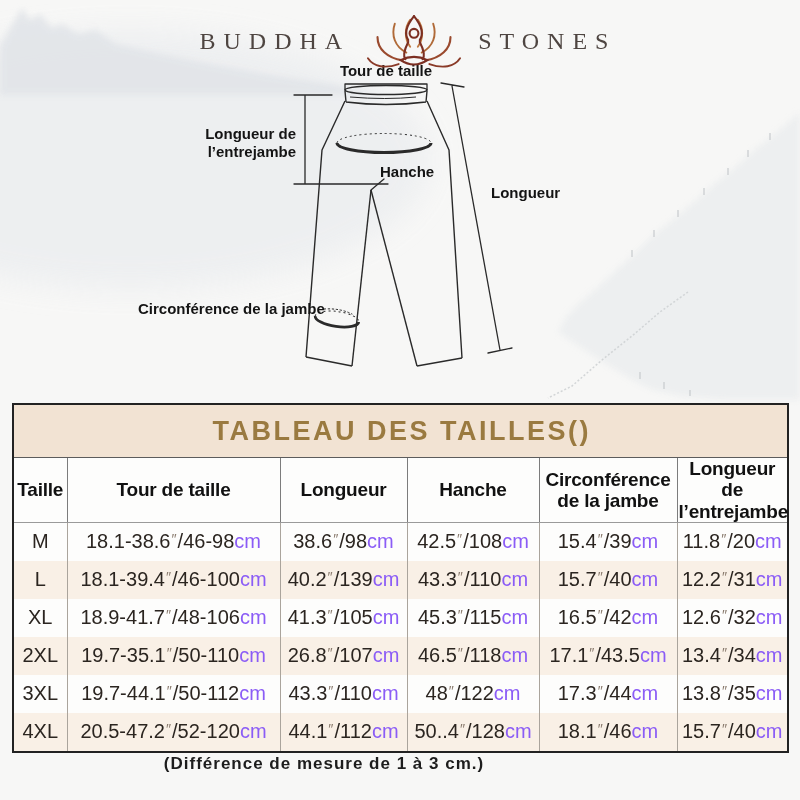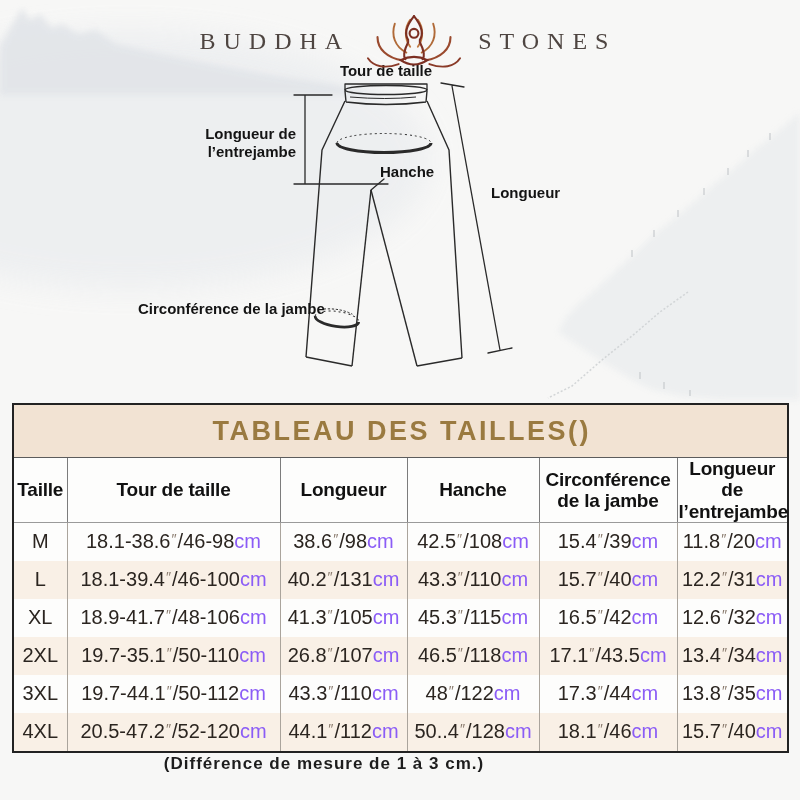--- a/index.html
+++ b/index.html
@@ -187,21 +187,21 @@
           <td><span>M</span></td>
           <td><span>18.1-38.6</span><span class="inch">″</span><span>/46-98</span><span class="cm">cm</span></td>
           <td><span>38.6</span><span class="inch">″</span><span>/98</span><span class="cm">cm</span></td>
           <td><span>42.5</span><span class="inch">″</span><span>/108</span><span class="cm">cm</span></td>
           <td><span>15.4</span><span class="inch">″</span><span>/39</span><span class="cm">cm</span></td>
           <td><span>11.8</span><span class="inch">″</span><span>/20</span><span class="cm">cm</span></td>
         </tr>
         <tr class="alt">
           <td><span>L</span></td>
           <td><span>18.1-39.4</span><span class="inch">″</span><span>/46-100</span><span class="cm">cm</span></td>
-          <td><span>40.2</span><span class="inch">″</span><span>/131</span><span class="cm">cm</span></td>
+          <td><span>40.2</span><span class="inch">″</span><span>/139</span><span class="cm">cm</span></td>
           <td><span>43.3</span><span class="inch">″</span><span>/110</span><span class="cm">cm</span></td>
           <td><span>15.7</span><span class="inch">″</span><span>/40</span><span class="cm">cm</span></td>
           <td><span>12.2</span><span class="inch">″</span><span>/31</span><span class="cm">cm</span></td>
         </tr>
         <tr>
           <td><span>XL</span></td>
           <td><span>18.9-41.7</span><span class="inch">″</span><span>/48-106</span><span class="cm">cm</span></td>
           <td><span>41.3</span><span class="inch">″</span><span>/105</span><span class="cm">cm</span></td>
           <td><span>45.3</span><span class="inch">″</span><span>/115</span><span class="cm">cm</span></td>
           <td><span>16.5</span><span class="inch">″</span><span>/42</span><span class="cm">cm</span></td>

